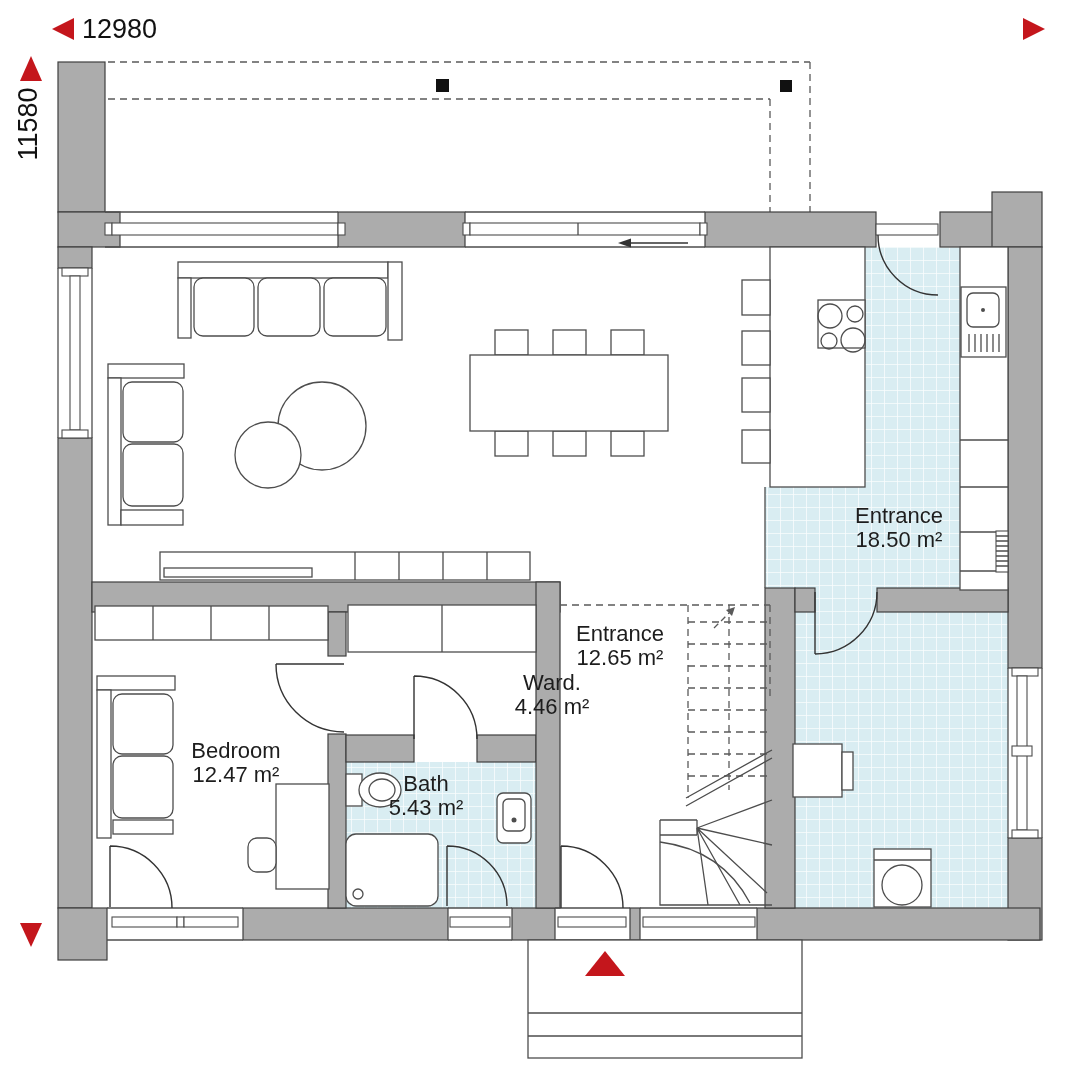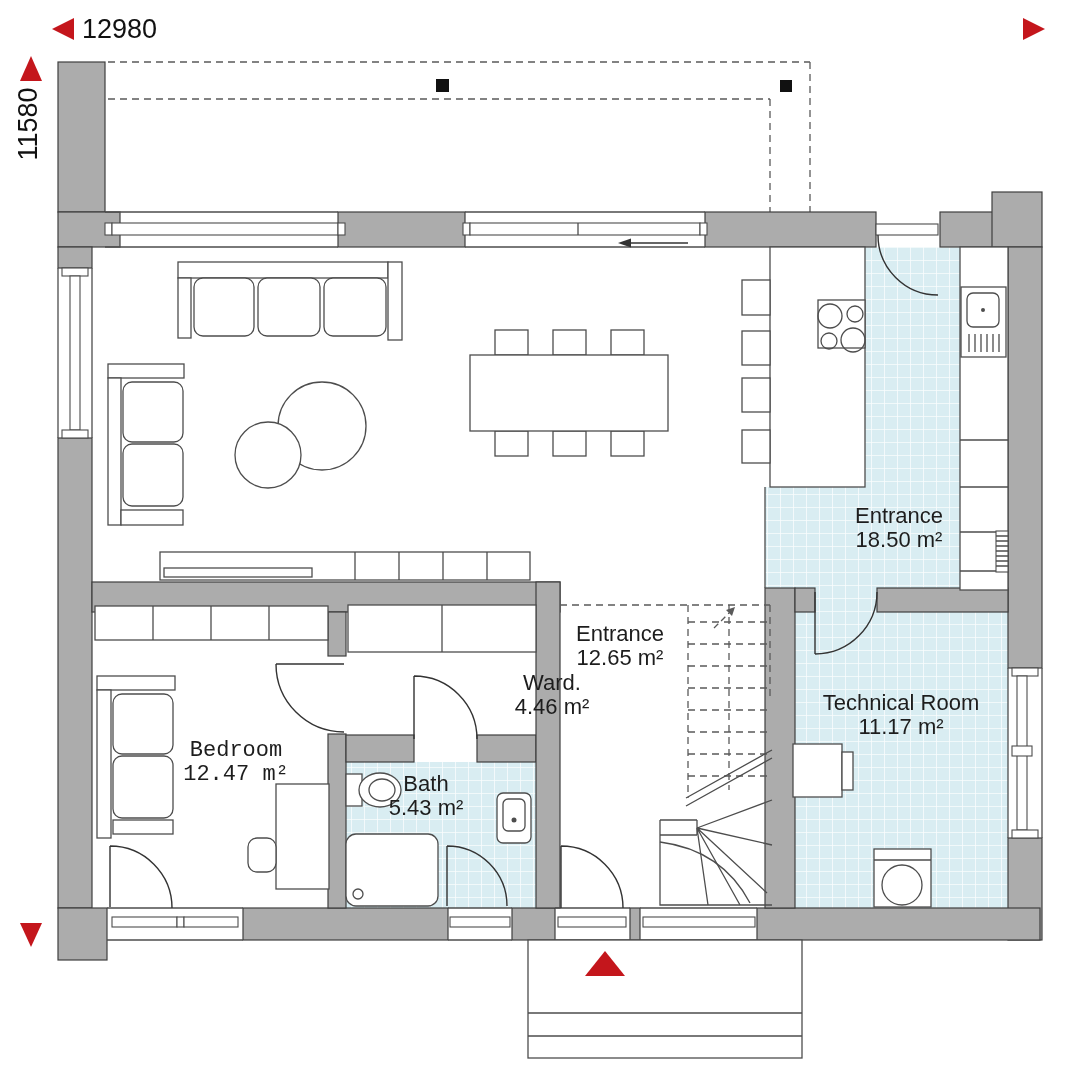--- a/index.html
+++ b/index.html
@@ -315,26 +315,22 @@
   <span>18.50 m²</span>
 </div>
 <div class="lbl" style="left:620px;top:646px;">
   <span>Entrance</span>
   <span>12.65 m²</span>
 </div>
 <div class="lbl" style="left:510px;top:695px;margin-left:42px;">
   <span>Ward.</span>
   <span>4.46 m²</span>
 </div>
-<div class="lbl" style="left:236px;top:763px;font-family:Liberation Mono, monospace;">
+<div class="lbl" style="left:236px;top:763px;">
   <span>Bedroom</span>
   <span>12.47 m²</span>
 </div>
 <div class="lbl" style="left:426px;top:796px;">
   <span>Bath</span>
   <span>5.43 m²</span>
 </div>
-<div class="lbl" style="left:901px;top:715px;">
-  <span>Technical Room</span>
-  <span>11.17 m²</span>
-</div>
 
 </div>
 
 </body></html>

